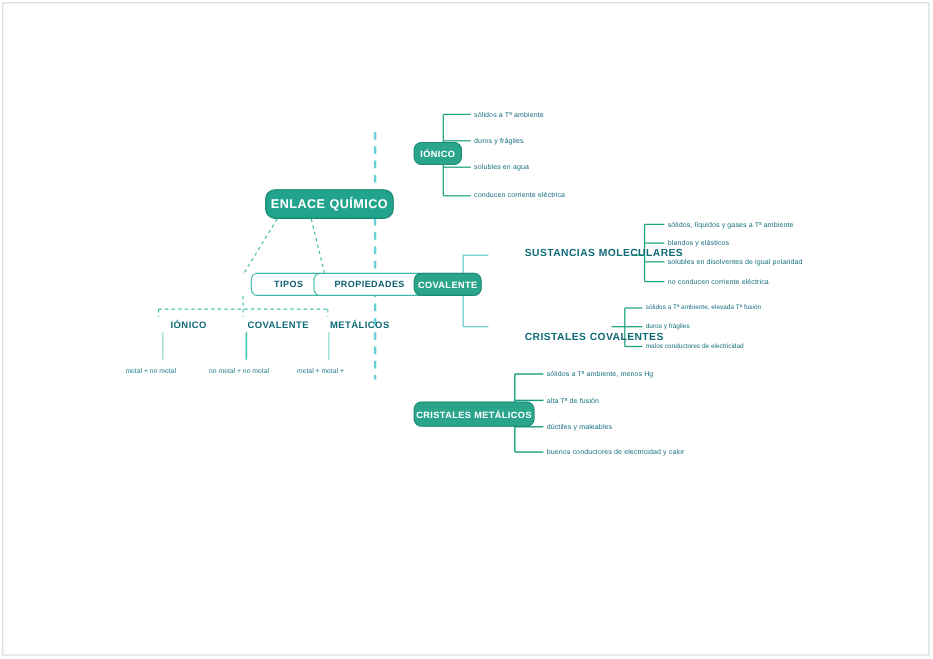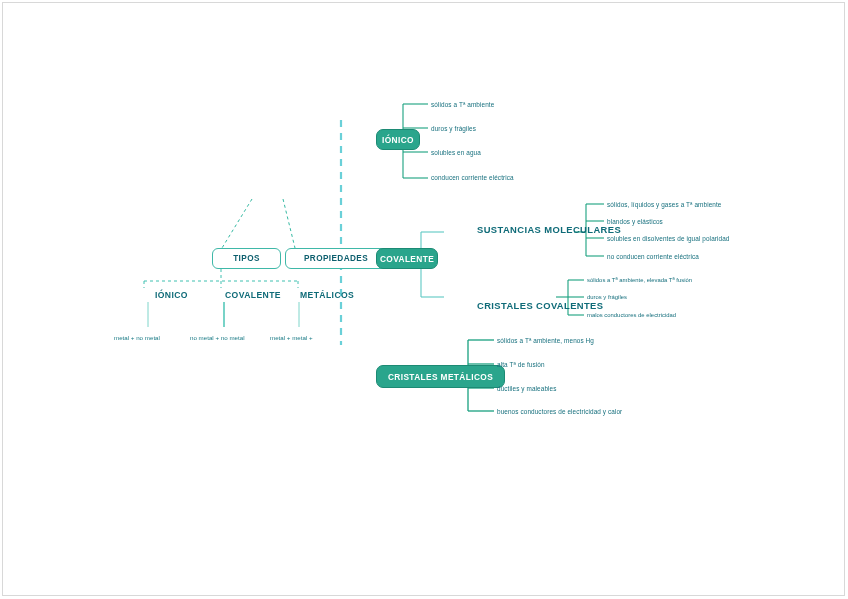--- a/index.html
+++ b/index.html
@@ -63,42 +63,42 @@
 
   #root-node {
     left: 212px; top: 172px;
     width: 117px; height: 27px;
     font-size: 11.5px;
     background: #21a38c;
     border: 1.6px solid #17866f;
     border-radius: 9px;
   }
   #node-tipos {
-    left: 183px; top: 248px;
+    left: 199px; top: 248px;
     width: 69px; height: 21px;
     font-size: 8.2px;
   }
   #node-propiedades {
     left: 256px; top: 248px;
     width: 102px; height: 21px;
     font-size: 8.2px;
   }
   #node-ionico-tag {
     left: 347px; top: 129px;
     width: 44px; height: 21px;
     font-size: 8.3px;
   }
   #node-covalente-tag {
     left: 347px; top: 248px;
     width: 62px; height: 21px;
     font-size: 8.3px;
   }
   #node-cristales-metalicos {
     left: 347px; top: 365px;
-    width: 129px; height: 23px;
+    width: 110px; height: 23px;
     font-size: 8.3px;
   }
 
   
   #label-ionico   { left: 126px; top: 290px; font-size: 8.6px; }
   #label-covalente{ left: 196px; top: 290px; font-size: 8.6px; }
   #label-metalico { left: 271px; top: 290px; font-size: 8.6px; }
 
   #label-sustancias-moleculares { left: 448px; top: 224px; font-size: 9.4px; }
   #label-cristales-covalentes   { left: 448px; top: 300px; font-size: 9.4px; }
@@ -185,20 +185,21 @@
     <path d="M 568 315 L 584 315" stroke="#18a07f" stroke-width="1.1" fill="none"></path>
 
     <path d="M 457 376 L 468 376" stroke="#18a07f" stroke-width="1.3" fill="none"></path>
     <path d="M 468 340 L 468 411" stroke="#18a07f" stroke-width="1.3" fill="none"></path>
     <path d="M 468 340 L 494 340" stroke="#18a07f" stroke-width="1.3" fill="none"></path>
     <path d="M 468 364 L 494 364" stroke="#18a07f" stroke-width="1.3" fill="none"></path>
     <path d="M 468 388 L 494 388" stroke="#18a07f" stroke-width="1.3" fill="none"></path>
     <path d="M 468 411 L 494 411" stroke="#18a07f" stroke-width="1.3" fill="none"></path>
   </svg>
 
+  <div class="node node-filled" id="root-node">ENLACE QUÍMICO</div>
 
   <div class="node node-outline" id="node-tipos">TIPOS</div>
 
   <div class="node node-outline" id="node-propiedades">PROPIEDADES</div>
 
   <div class="node node-plain" id="label-ionico">IÓNICO</div>
   <div class="node node-plain" id="label-covalente">COVALENTE</div>
   <div class="node node-plain" id="label-metalico">METÁLICOS</div>
 
   <div class="leaf-formula" style="left:114px; top:334px;">metal + no metal</div>

